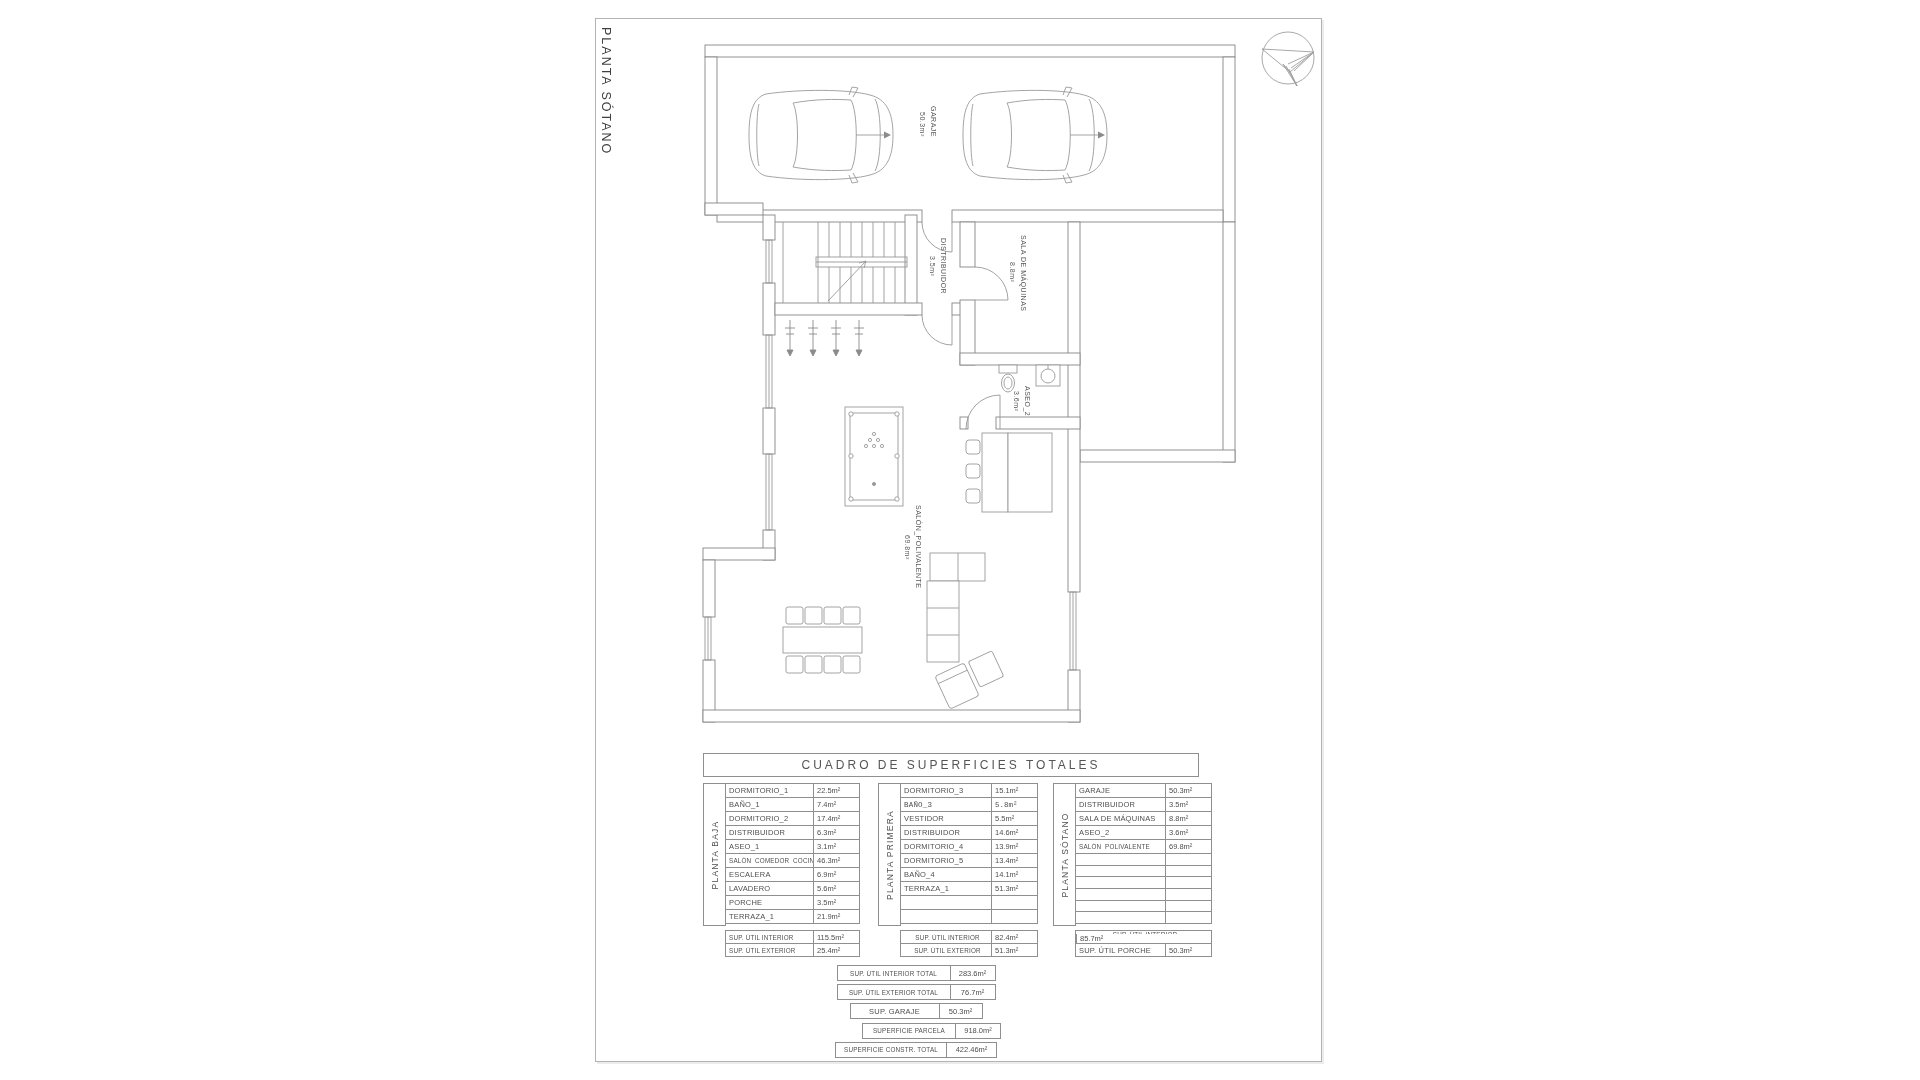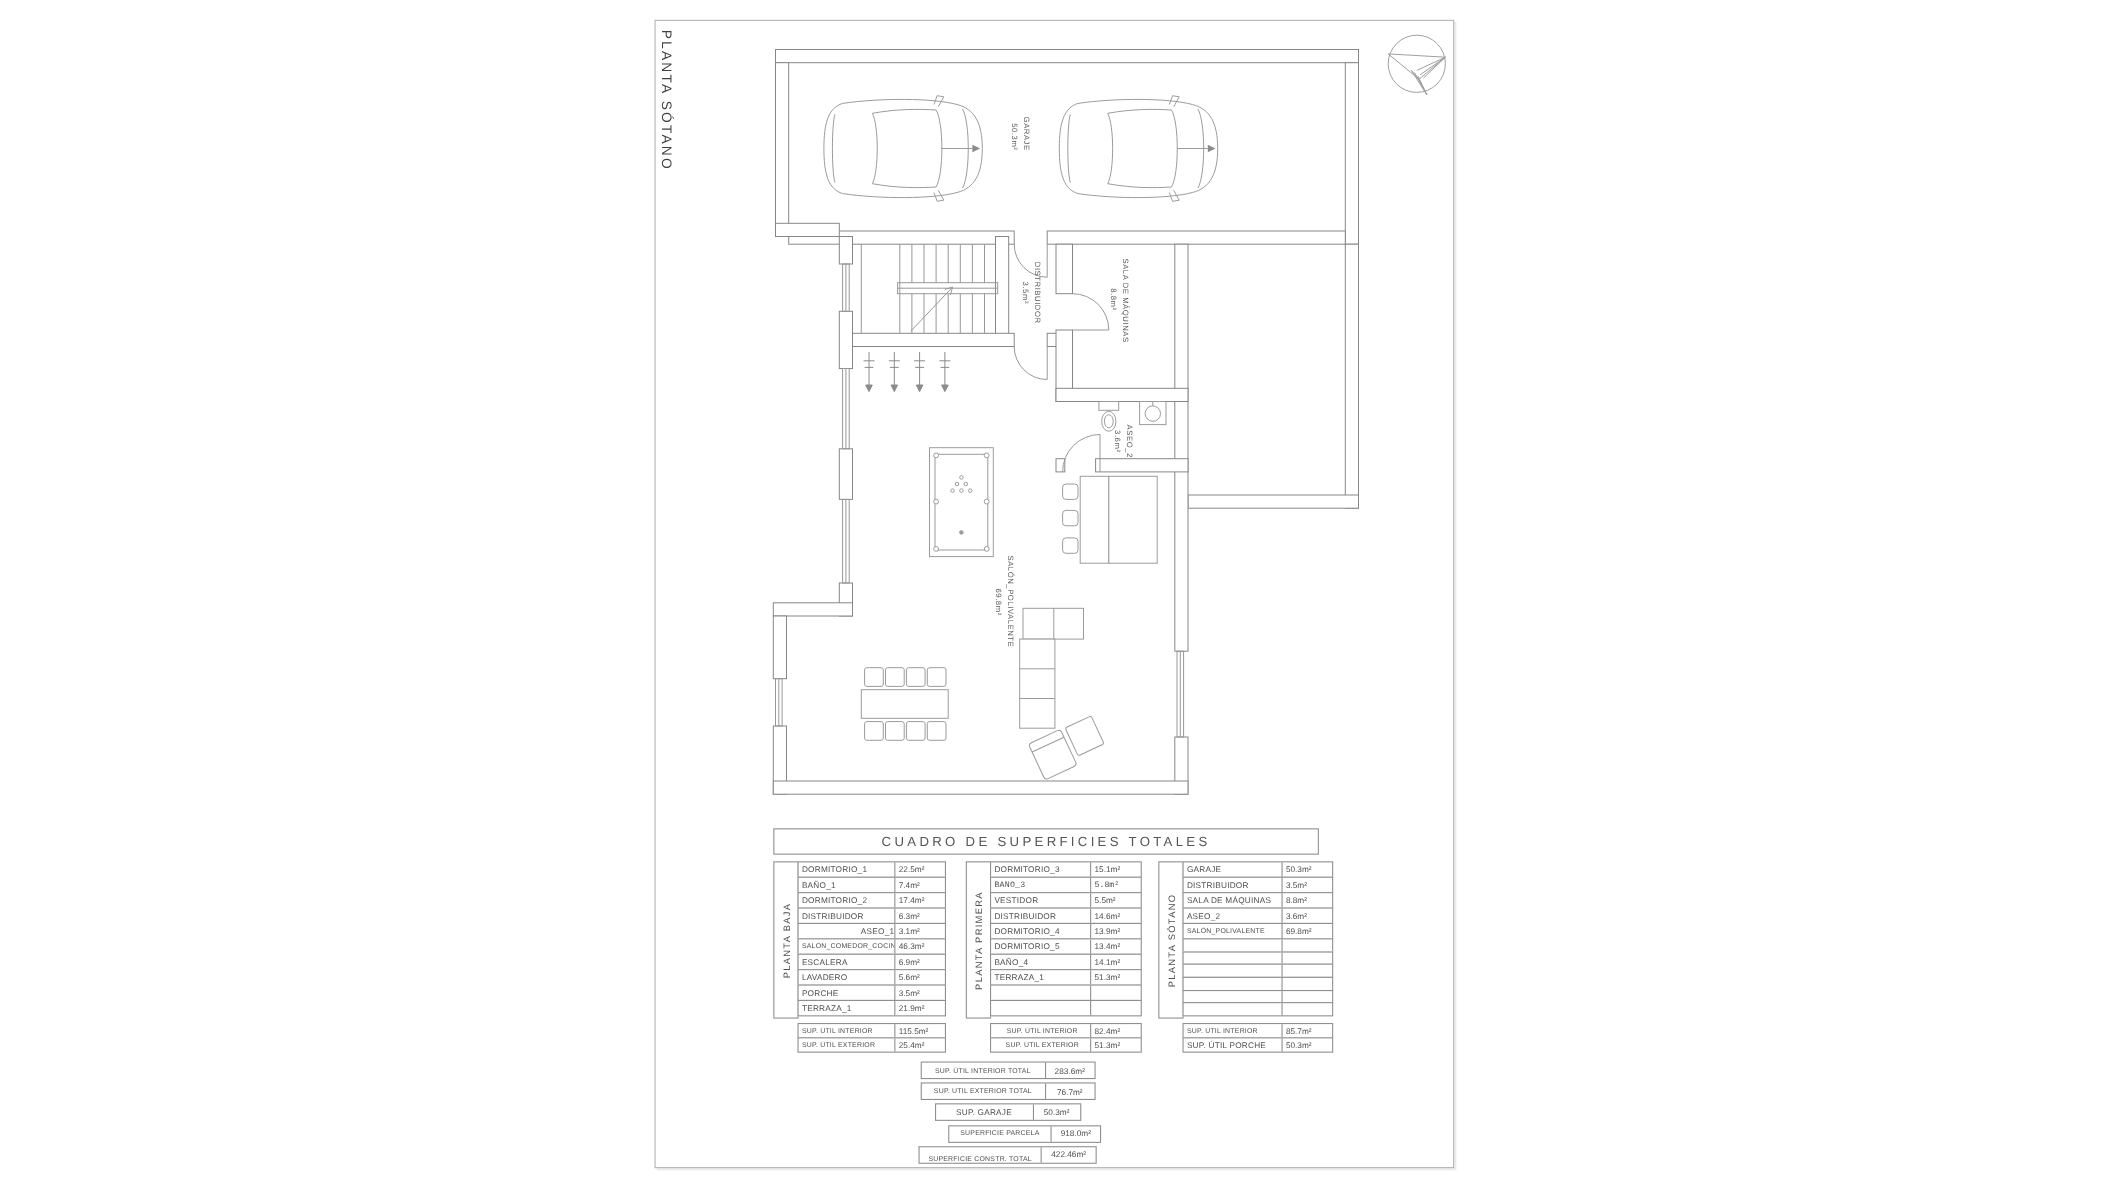--- a/index.html
+++ b/index.html
@@ -282,21 +282,21 @@
           <div class="tval">7.4m²</div>
         </div>
         <div class="trow" style="height: 15px;">
           <div class="tname">DORMITORIO_2</div>
           <div class="tval">17.4m²</div>
         </div>
         <div class="trow" style="height: 15px;">
           <div class="tname">DISTRIBUIDOR</div>
           <div class="tval">6.3m²</div>
         </div>
-        <div class="trow" style="height: 15px; text-align: right;">
+        <div class="trow" style="height: 15px;">
           <div class="tname">ASEO_1</div>
           <div class="tval">3.1m²</div>
         </div>
         <div class="trow" style="height: 15px;">
           <div class="tname" style="font-size: 6.3px;">SALÓN_COMEDOR_COCINA</div>
           <div class="tval">46.3m²</div>
         </div>
         <div class="trow" style="height: 15px;">
           <div class="tname">ESCALERA</div>
           <div class="tval">6.9m²</div>
@@ -428,21 +428,21 @@
         <div class="trow" style="height: 12.7px;">
           <div class="tname"></div>
           <div class="tval"></div>
         </div>
         <div class="trow" style="height: 12.7px;">
           <div class="tname"></div>
           <div class="tval"></div>
         </div>
       </div>
     <div class="fsum" style="width:137px;">
-        <div class="trow" style="height: 14px;">
+        <div class="trow" style="height: 14px; flex-direction: column;">
           <div class="tname" style="font-size: 6.3px;">SUP. ÚTIL INTERIOR</div>
           <div class="tval">85.7m²</div>
         </div>
         <div class="trow" style="height: 14px;">
           <div class="tname">SUP. ÚTIL PORCHE</div>
           <div class="tval">50.3m²</div>
         </div>
       </div>
   </div>
 
@@ -456,19 +456,19 @@
         <div class="tval">76.7m²</div>
       </div>
       <div class="tbox" style="height: 16px;">
         <div class="tname">SUP. GARAJE</div>
         <div class="tval">50.3m²</div>
       </div>
       <div class="tbox" style="height: 16px; margin-left: 28px;">
         <div class="tname" style="font-size: 6.3px;">SUPERFICIE PARCELA</div>
         <div class="tval">918.0m²</div>
       </div>
-      <div class="tbox" style="height: 16px; align-items: flex-end;">
+      <div class="tbox" style="height: 16px;">
         <div class="tname" style="font-size: 6.3px;">SUPERFICIE CONSTR. TOTAL</div>
         <div class="tval">422.46m²</div>
       </div>
     </div>
 
 </div>
 
 </body></html>

